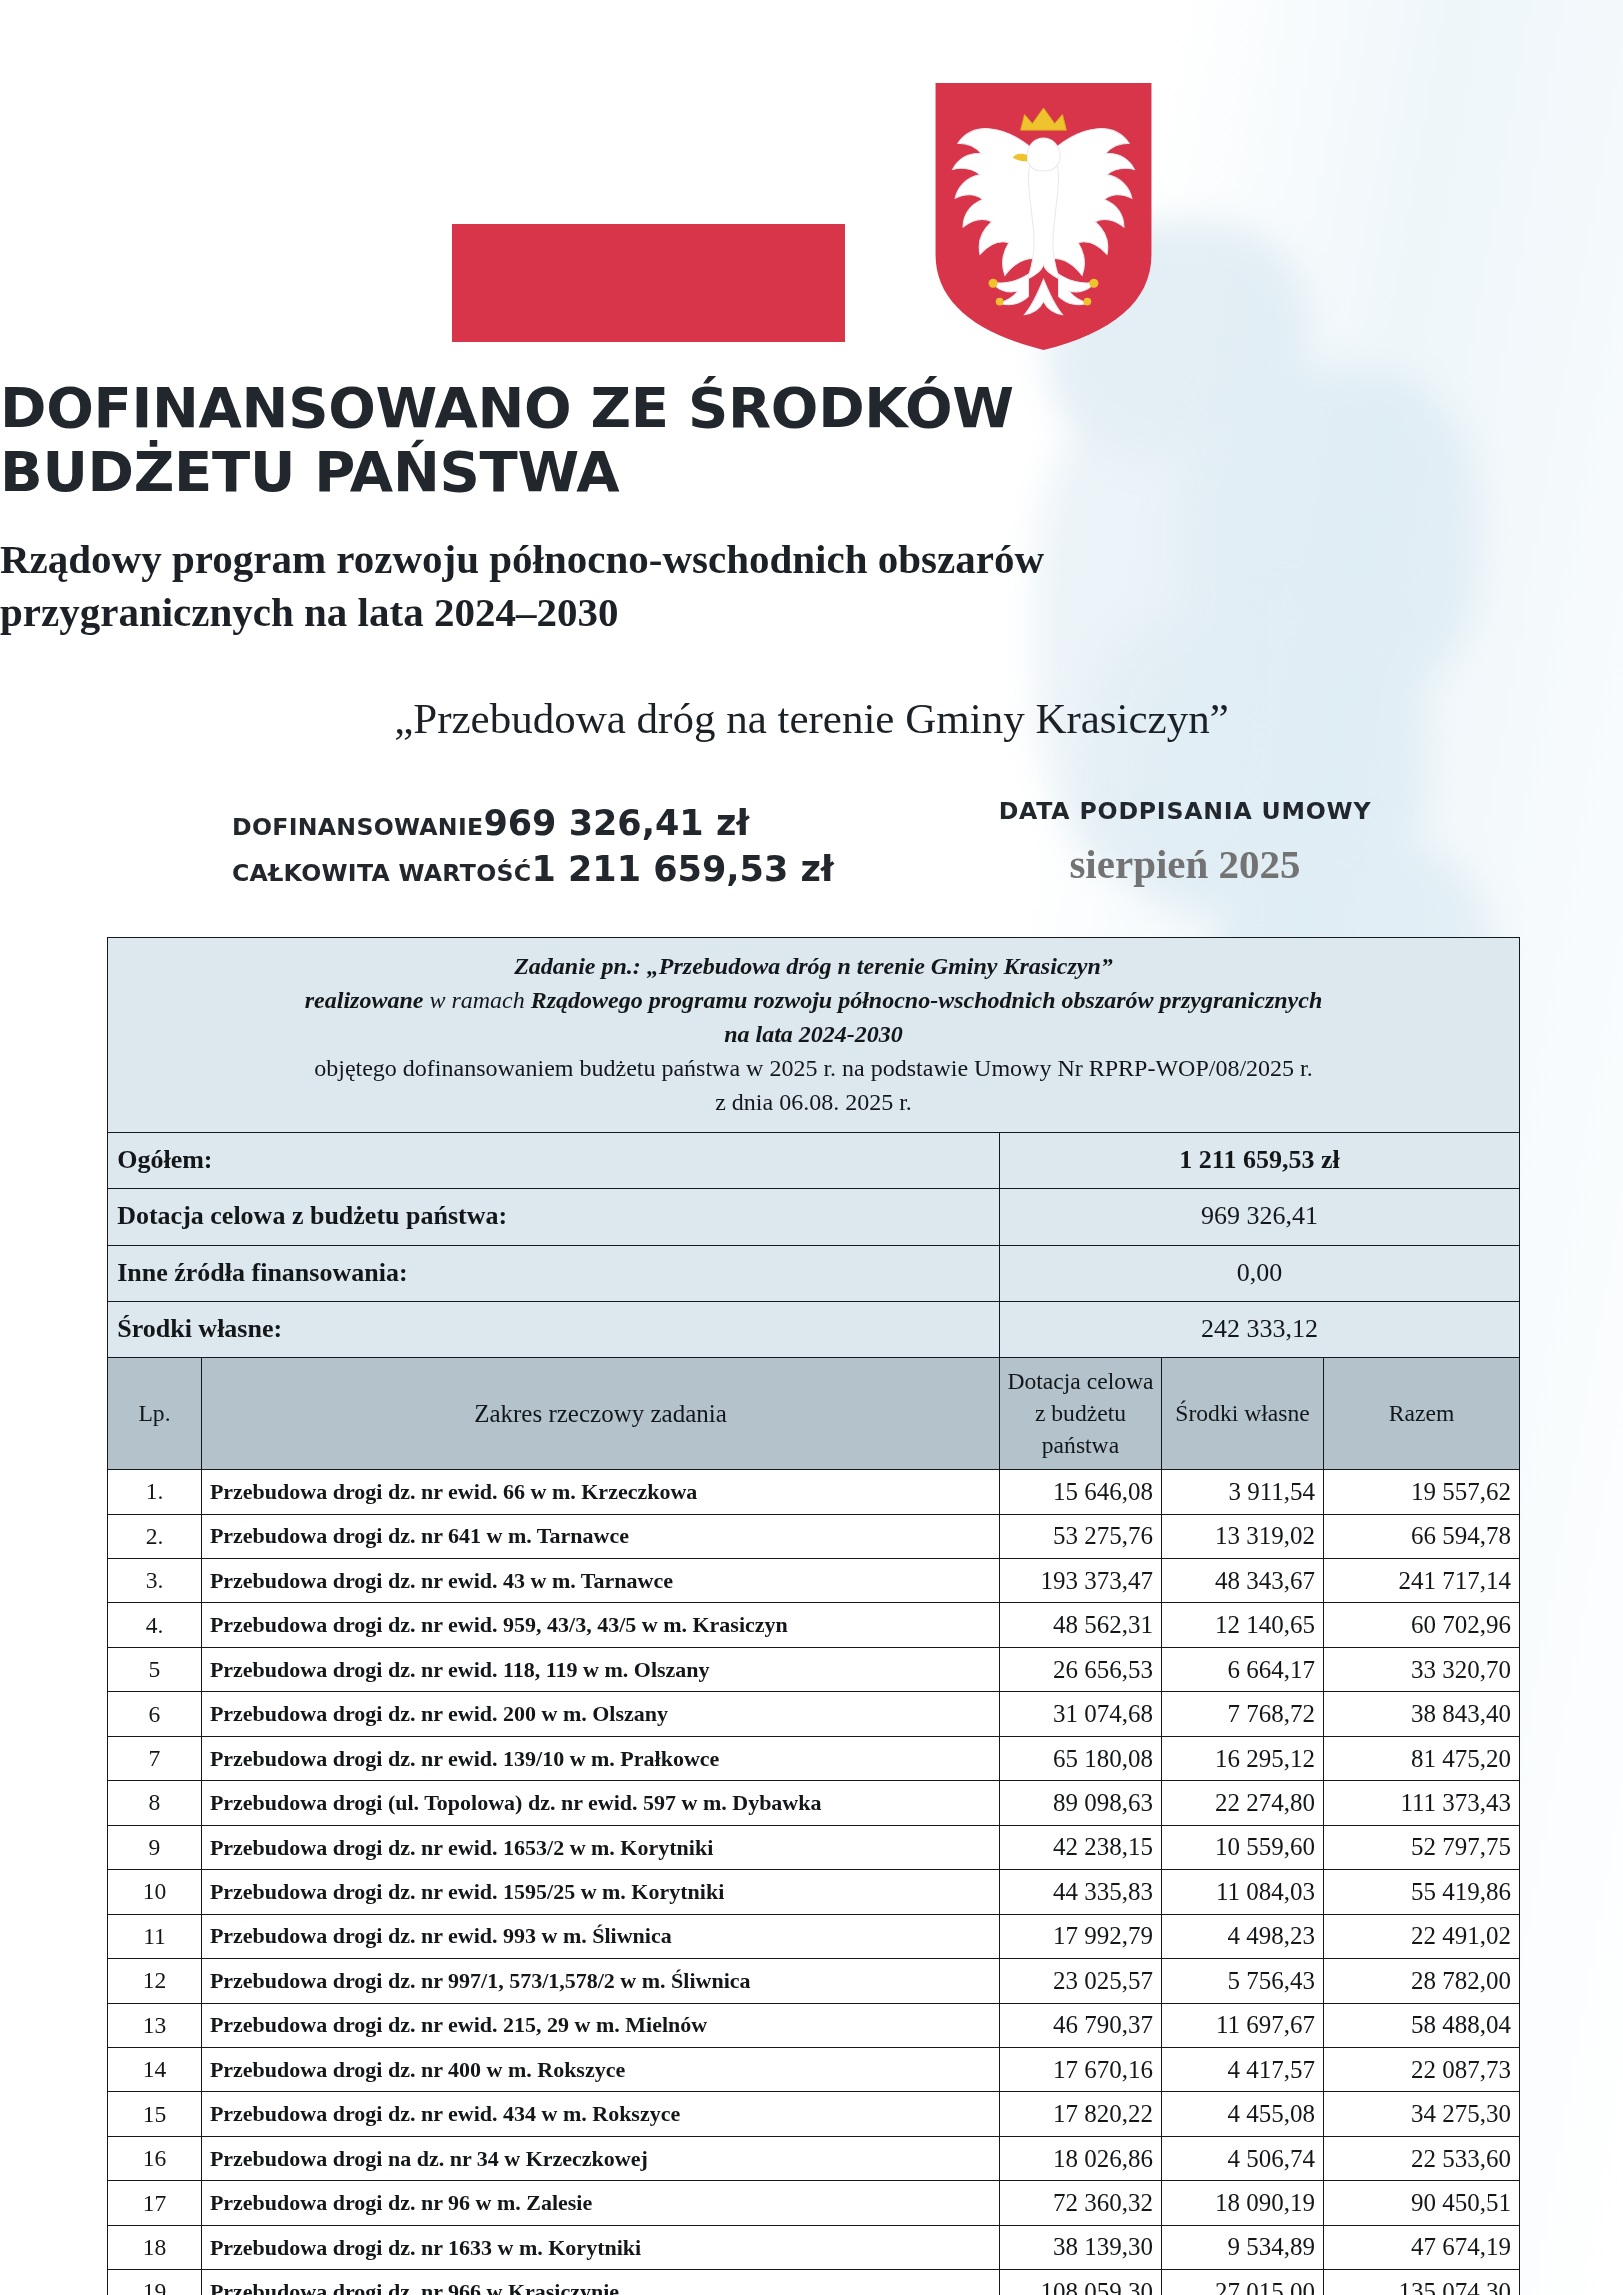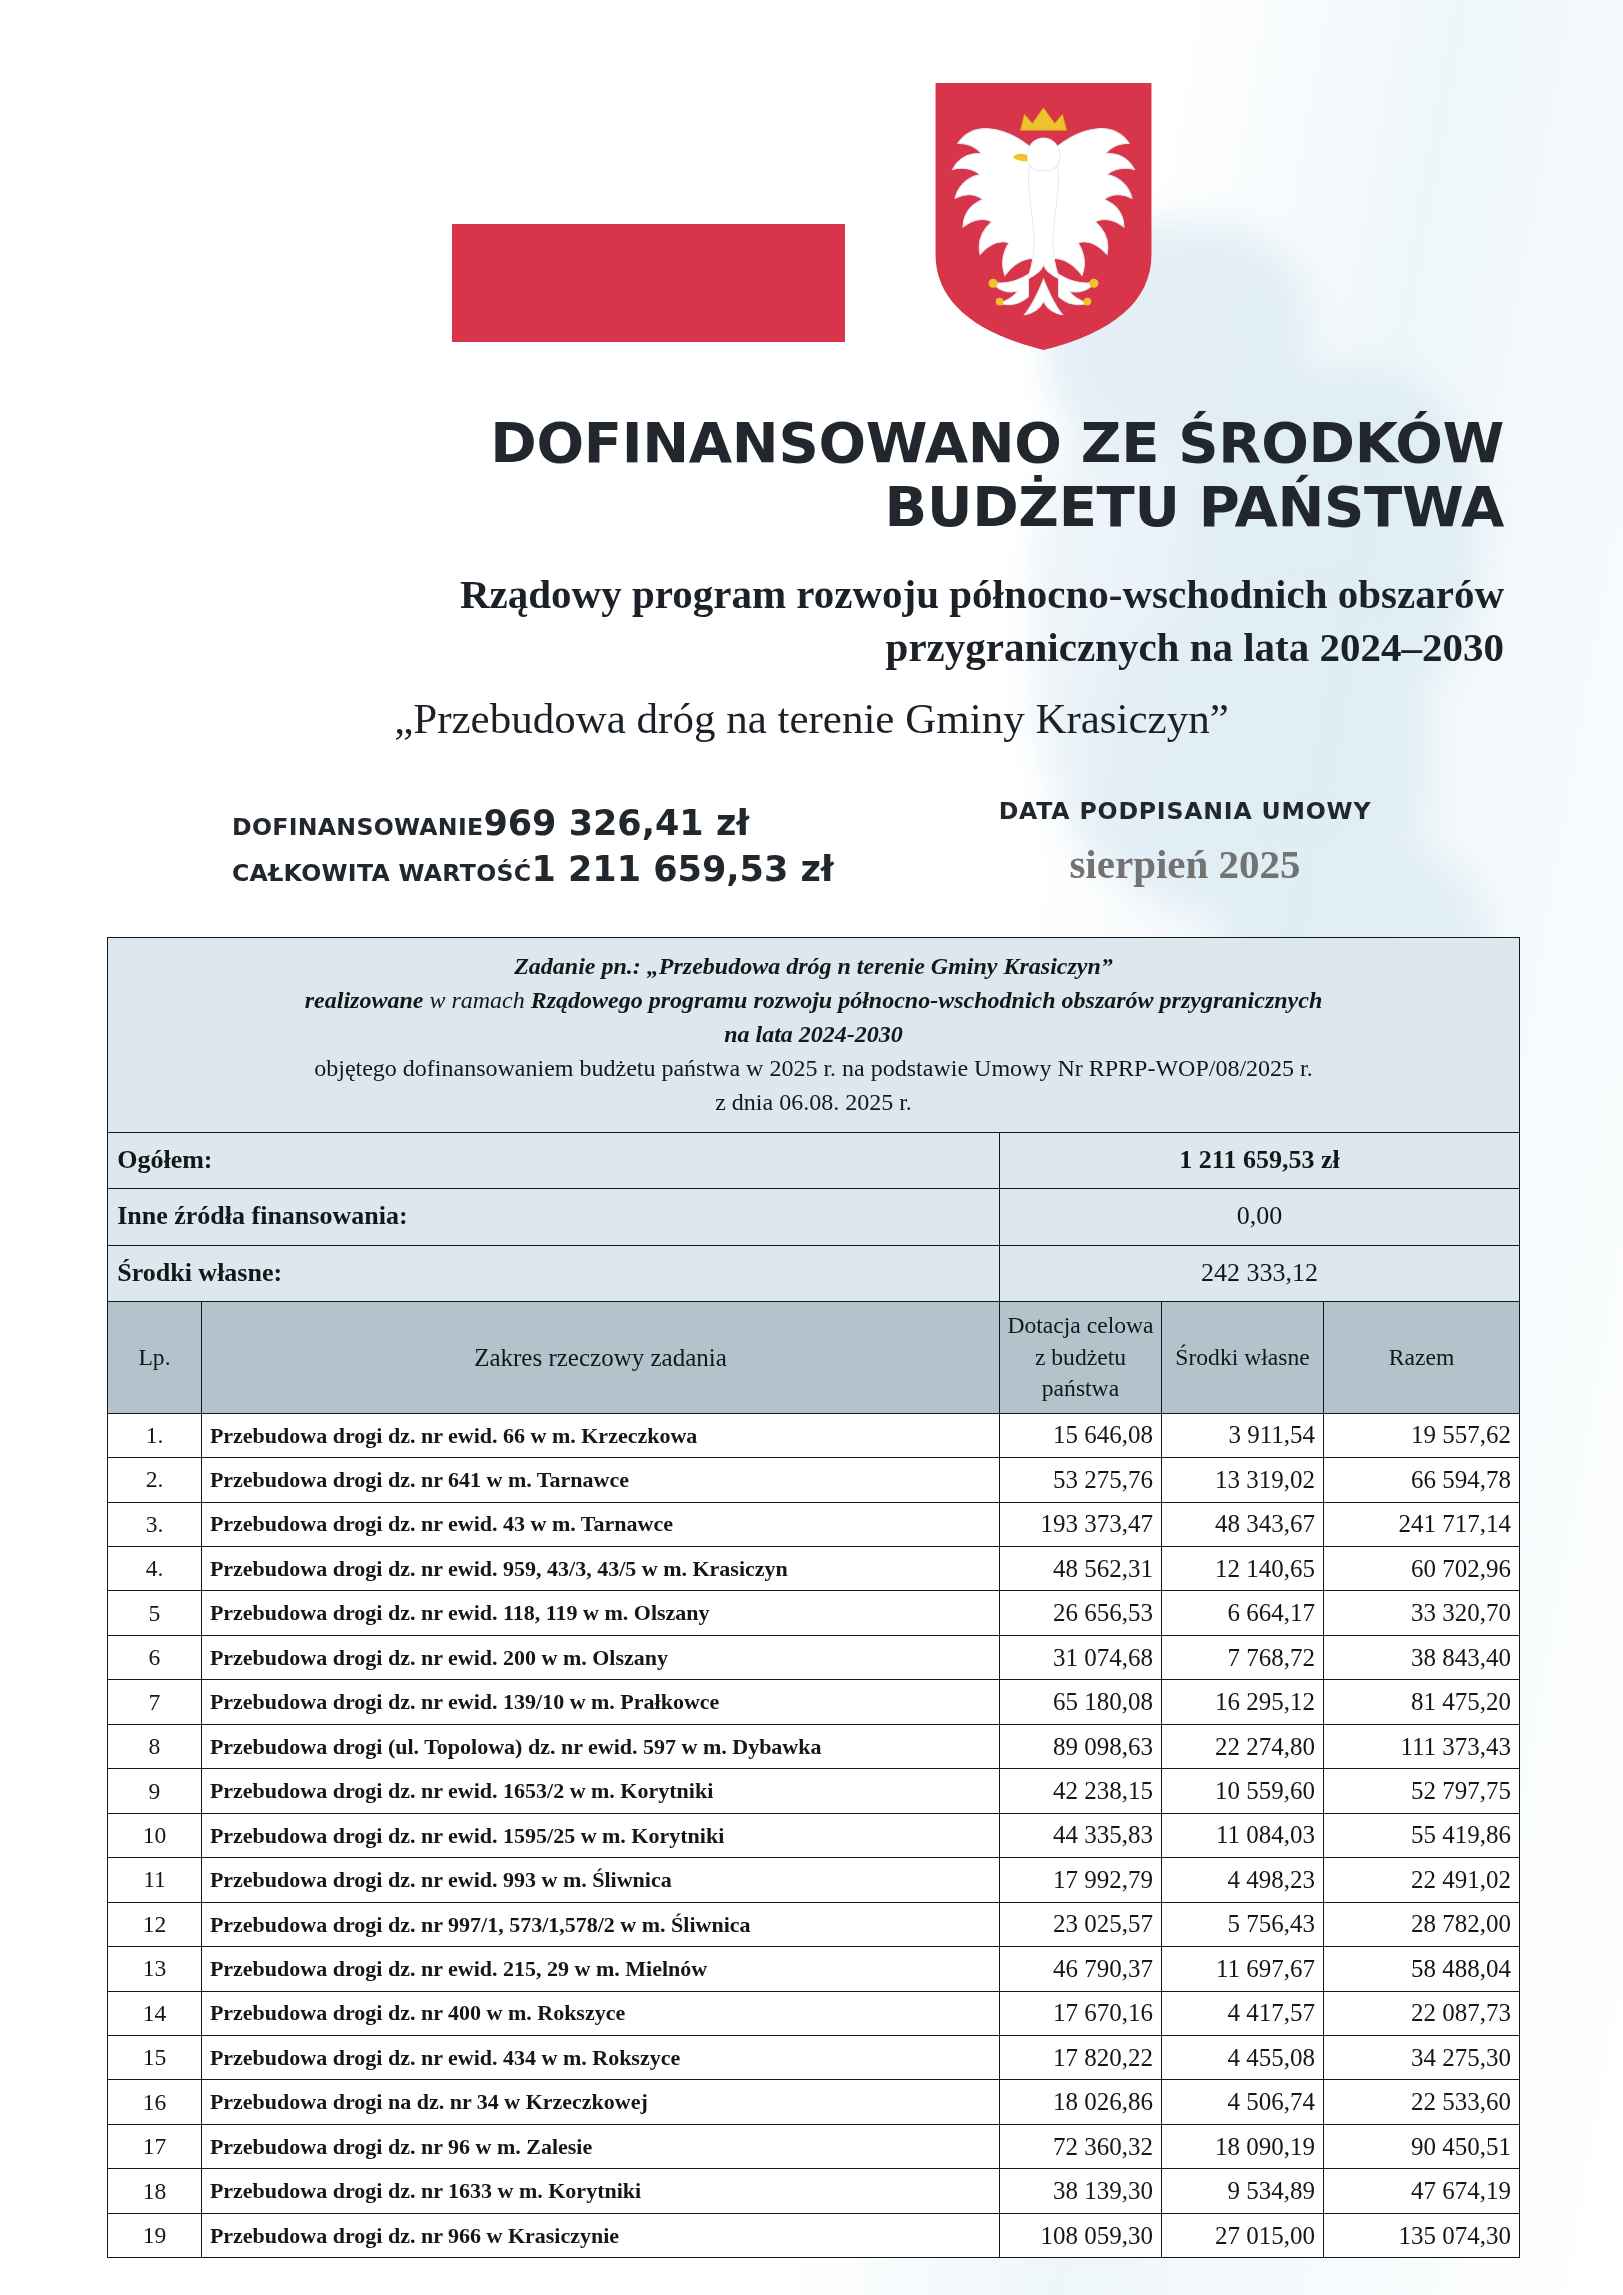--- a/index.html
+++ b/index.html
@@ -71,22 +71,21 @@
     width: 229px;
     height: 275px;
   }
 
   
   .head-block {
     position: absolute;
     left: 0;
     top: 376px;
     width: 1504px;
-    text-align: right;
-    margin-top: 35px;
+    text-align: left;
   }
   .h-main {
     font-family: "DejaVu Sans", "Liberation Sans", sans-serif;
     font-weight: 700;
     font-size: 56px;
     line-height: 1.14;
     letter-spacing: -0.3px;
     color: #21272c;
     margin: 0;
   }
@@ -385,20 +384,24 @@
             <div class="l4">objętego dofinansowaniem budżetu państwa w 2025 r. na podstawie Umowy Nr RPRP-WOP/08/2025 r.</div>
             <div class="l4">z dnia 06.08. 2025 r.</div>
           </td>
         </tr>
 
         <tr>
           <td class="sum-label" colspan="2">Ogółem:</td>
           <td class="sum-val strong" colspan="3">1 211 659,53 zł</td>
         </tr>
         <tr>
+          <td class="sum-label" colspan="2">Dotacja celowa z budżetu państwa:</td>
+          <td class="sum-val" colspan="3">969 326,41</td>
+        </tr>
+        <tr>
           <td class="sum-label" colspan="2">Inne źródła finansowania:</td>
           <td class="sum-val" colspan="3">0,00</td>
         </tr>
         <tr>
           <td class="sum-label" colspan="2">Środki własne:</td>
           <td class="sum-val" colspan="3">242 333,12</td>
         </tr>
 
         <tr>
           <td class="th">Lp.</td>

